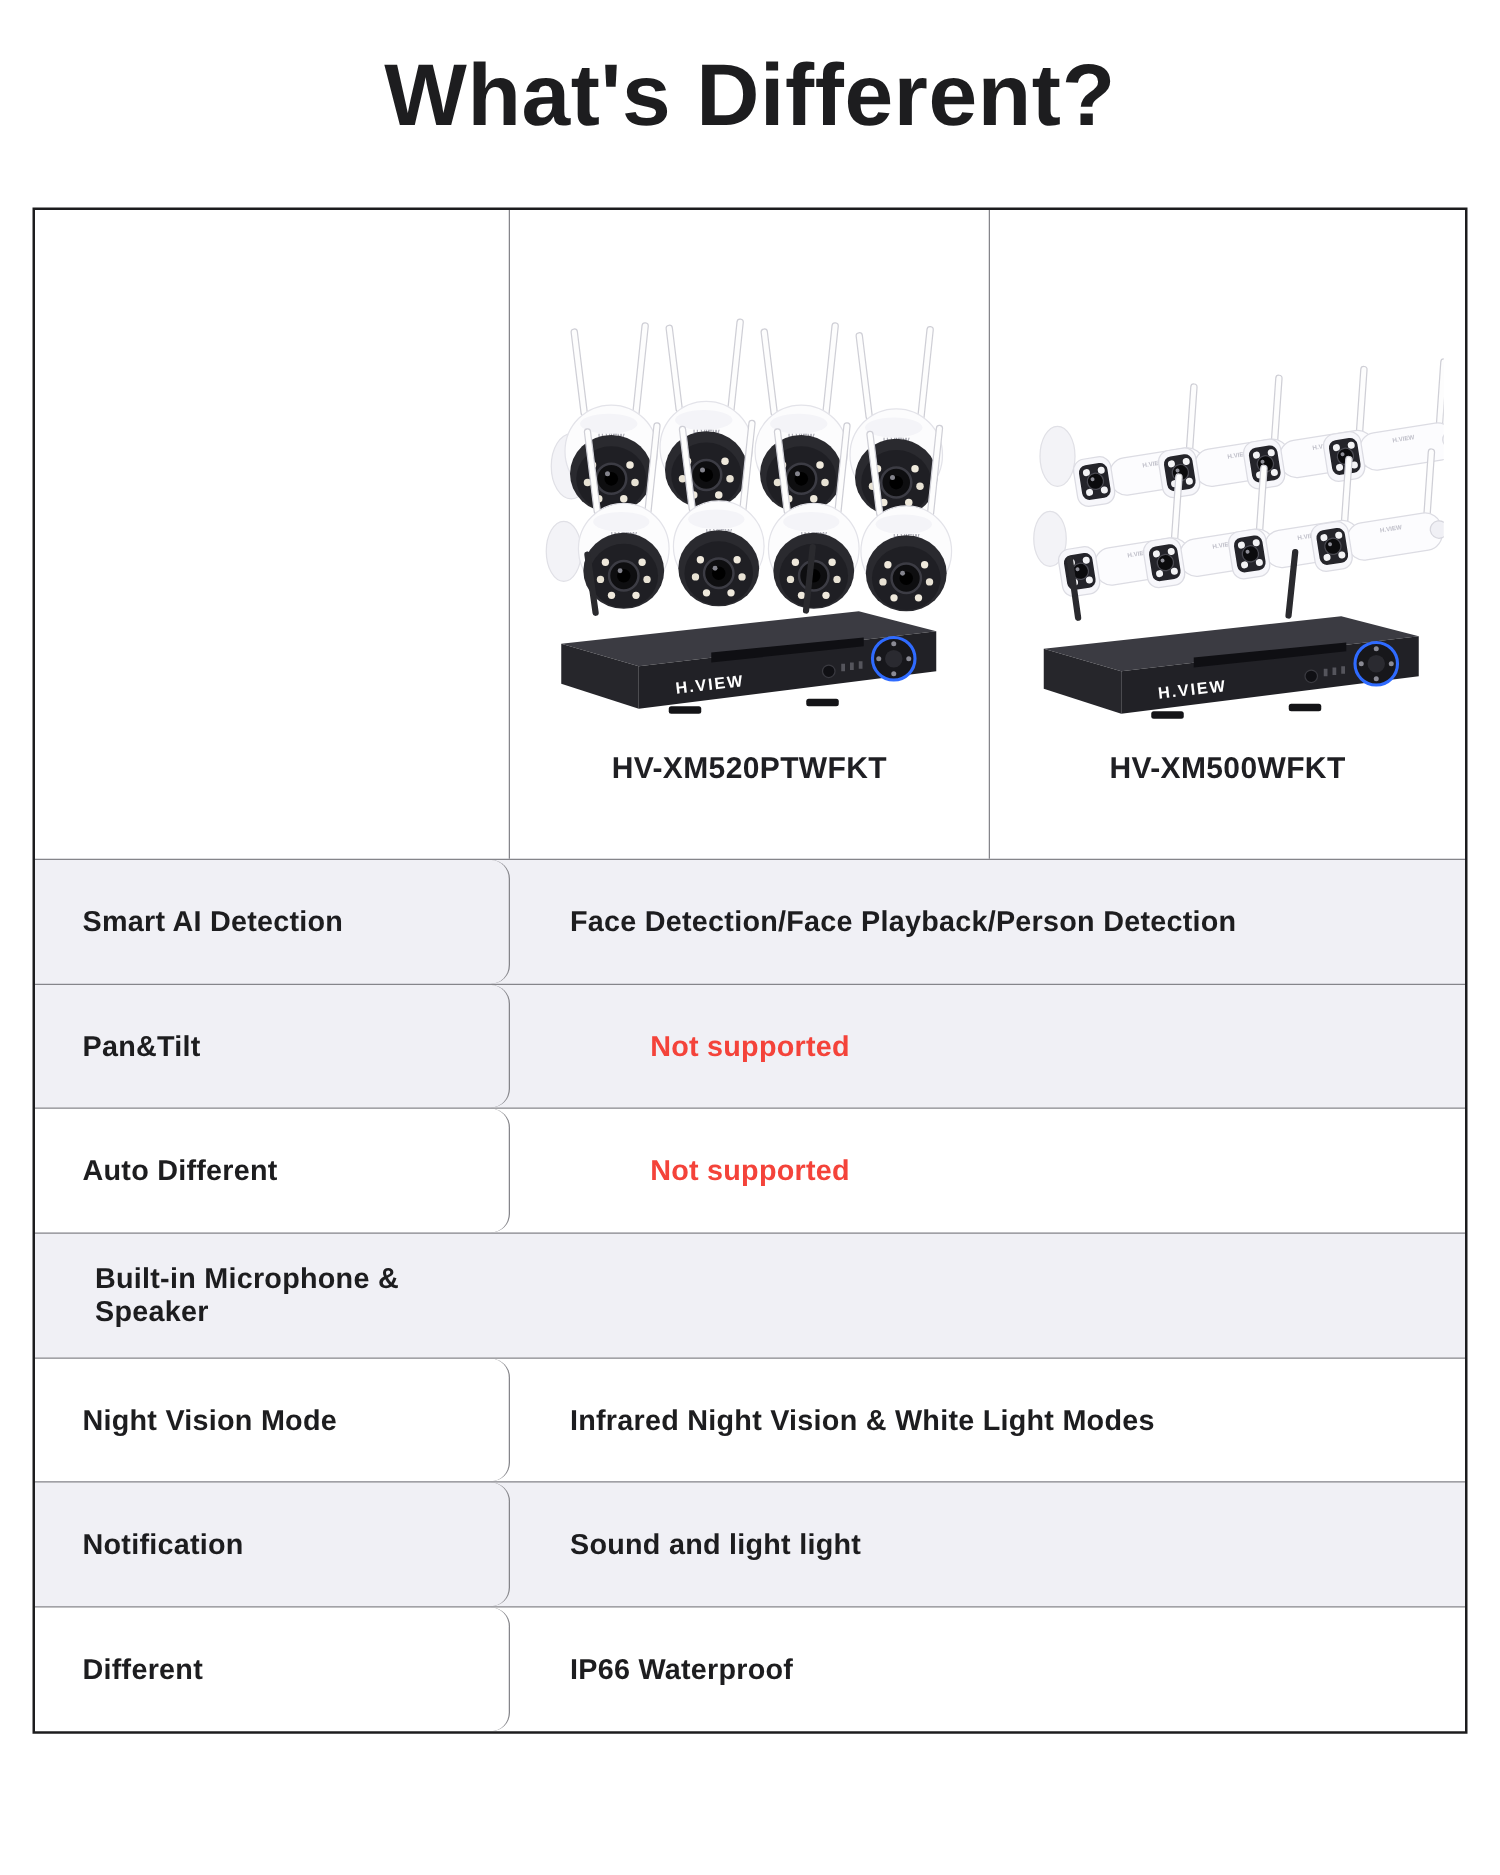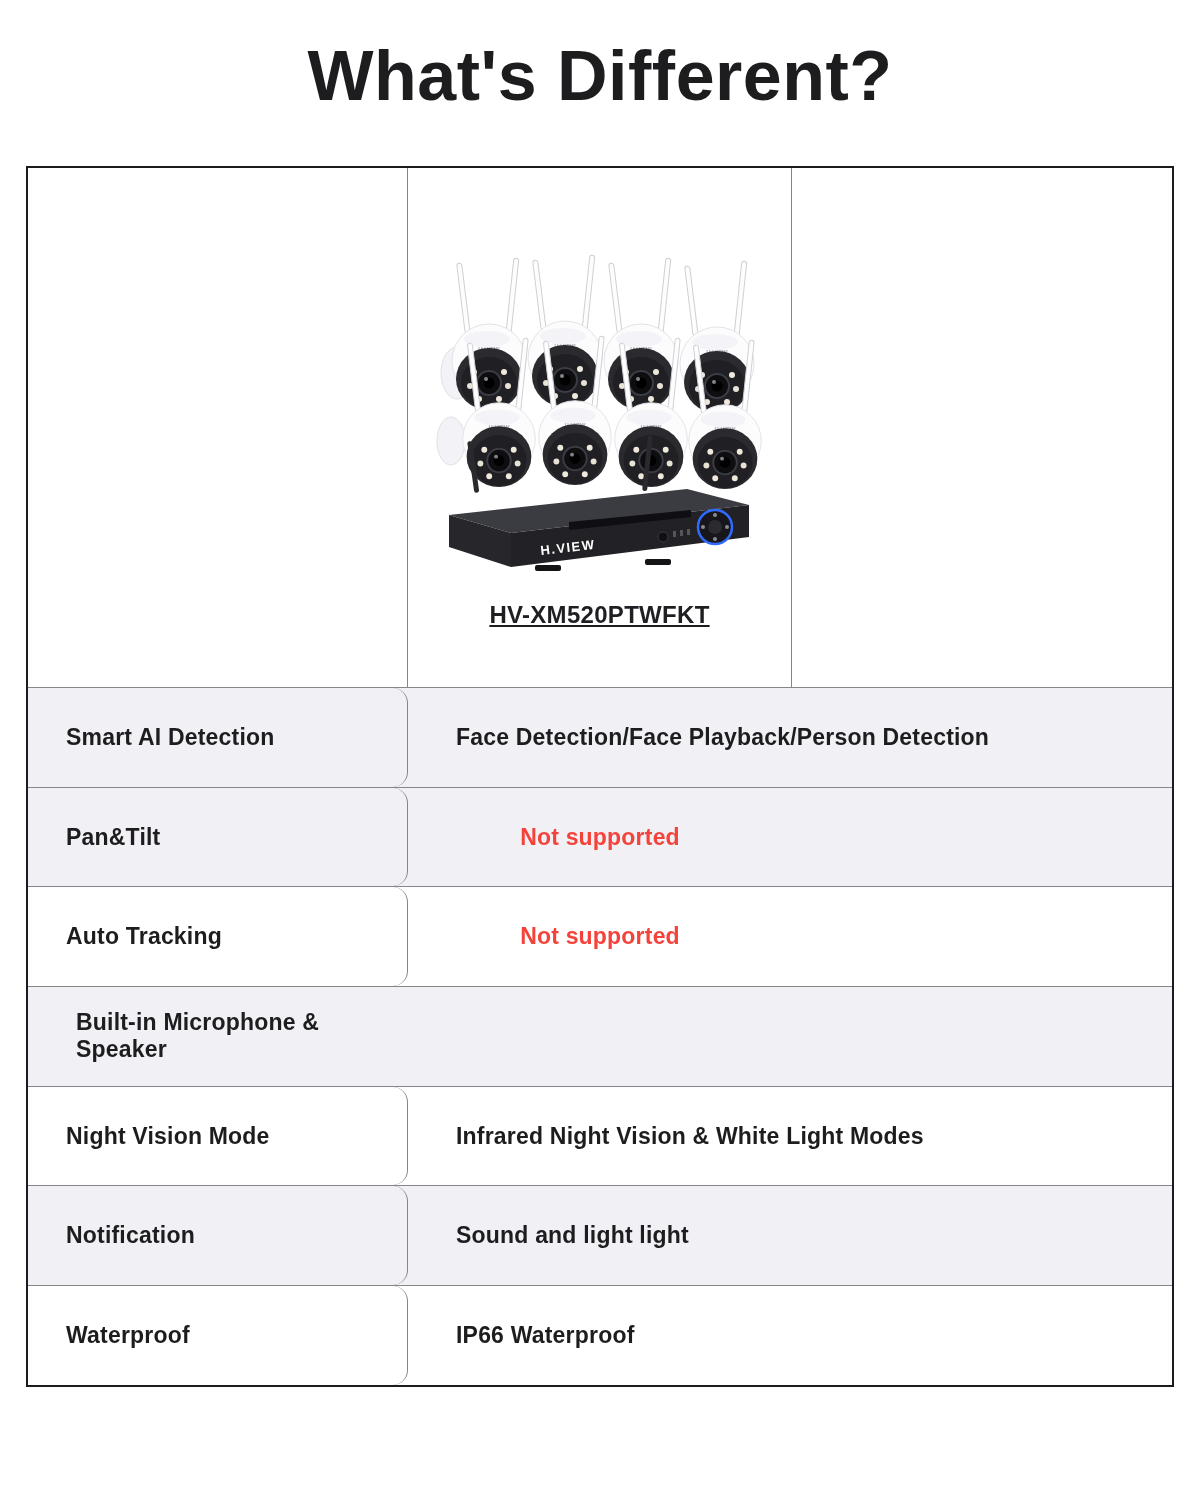--- a/index.html
+++ b/index.html
@@ -35,21 +35,20 @@
     display:grid;
     grid-template-columns:380px 384px 1fr;
     height:519px;
   }
   .header-cell{height:100%;}
   .header-cell.corner{border-right:1px solid var(--border-inner);}
   .header-cell.product{
     display:flex;flex-direction:column;
     align-items:center;justify-content:flex-end;
     padding-bottom:58px;
-    text-decoration:underline;
   }
   .header-cell.product.first{border-right:1px solid var(--border-inner);}
   .model-name{
     margin-top:16px;
     font-size:24px;
     font-weight:600;
     letter-spacing:0.3px;
     color:#1f1f23;
   }
   .row{
@@ -162,50 +161,70 @@
         <use href="#ptz" transform="translate(72,226) scale(0.98)"></use>
         <use href="#ptz" transform="translate(148,224) scale(0.98)"></use>
         <use href="#ptz" transform="translate(224,226) scale(0.98)"></use>
         <use href="#ptz" transform="translate(298,228) scale(0.98)"></use>
 
         <use href="#nvr" transform="translate(22,276)"></use>
       </svg>
       <div class="model-name">HV-XM520PTWFKT</div>
     </div>
 
+    <div class="header-cell product">
+      <svg class="kit-svg" width="345" height="372" viewBox="0 0 345 372">
+
+        <ellipse cx="36" cy="152" rx="14" ry="24" fill="#f3f3f7" stroke="#e0e0e6"></ellipse>
+        <ellipse cx="30" cy="218" rx="13" ry="22" fill="#f3f3f7" stroke="#e0e0e6"></ellipse>
+
+        <use href="#bullet" transform="translate(92,168) rotate(-9)"></use>
+        <use href="#bullet" transform="translate(160,161) rotate(-9)"></use>
+        <use href="#bullet" transform="translate(228,154) rotate(-9)"></use>
+        <use href="#bullet" transform="translate(292,148) rotate(-9)"></use>
+
+        <use href="#bullet" transform="translate(80,240) rotate(-9)"></use>
+        <use href="#bullet" transform="translate(148,233) rotate(-9)"></use>
+        <use href="#bullet" transform="translate(216,226) rotate(-9)"></use>
+        <use href="#bullet" transform="translate(282,220) rotate(-9)"></use>
+
+        <use href="#nvr" transform="translate(25,280)"></use>
+      </svg>
+      <div class="model-name">HV-XM500WFKT</div>
+    </div>
   </div>
 
   <div class="row shade">
     <div class="cell label">Smart AI Detection</div>
     <div class="cell value">Face Detection/Face Playback/Person Detection</div>
   </div>
 
 
   <div class="row shade split">
     <div class="cell label">Pan&amp;Tilt</div>
     <div class="cell value status">Not supported</div>
   </div>
 
   <div class="row split">
-    <div class="cell label">Auto Tracking</div>
+    <div class="cell label">Auto Different</div>
     <div class="cell value status">Not supported</div>
   </div>
 
   <div class="row shade">
     <div class="cell value">Built-in Microphone &amp; Speaker</div>
   </div>
 
   <div class="row">
     <div class="cell label">Night Vision Mode</div>
     <div class="cell value">Infrared Night Vision &amp; White Light Modes</div>
   </div>
 
   <div class="row shade">
     <div class="cell label">Notification</div>
     <div class="cell value">Sound and light light</div>
   </div>
 
   <div class="row">
-    <div class="cell label">Waterproof</div>
+    <div class="cell label">Different</div>
     <div class="cell value">IP66 Waterproof</div>
   </div>
 
 </div>
 
 </body></html>

